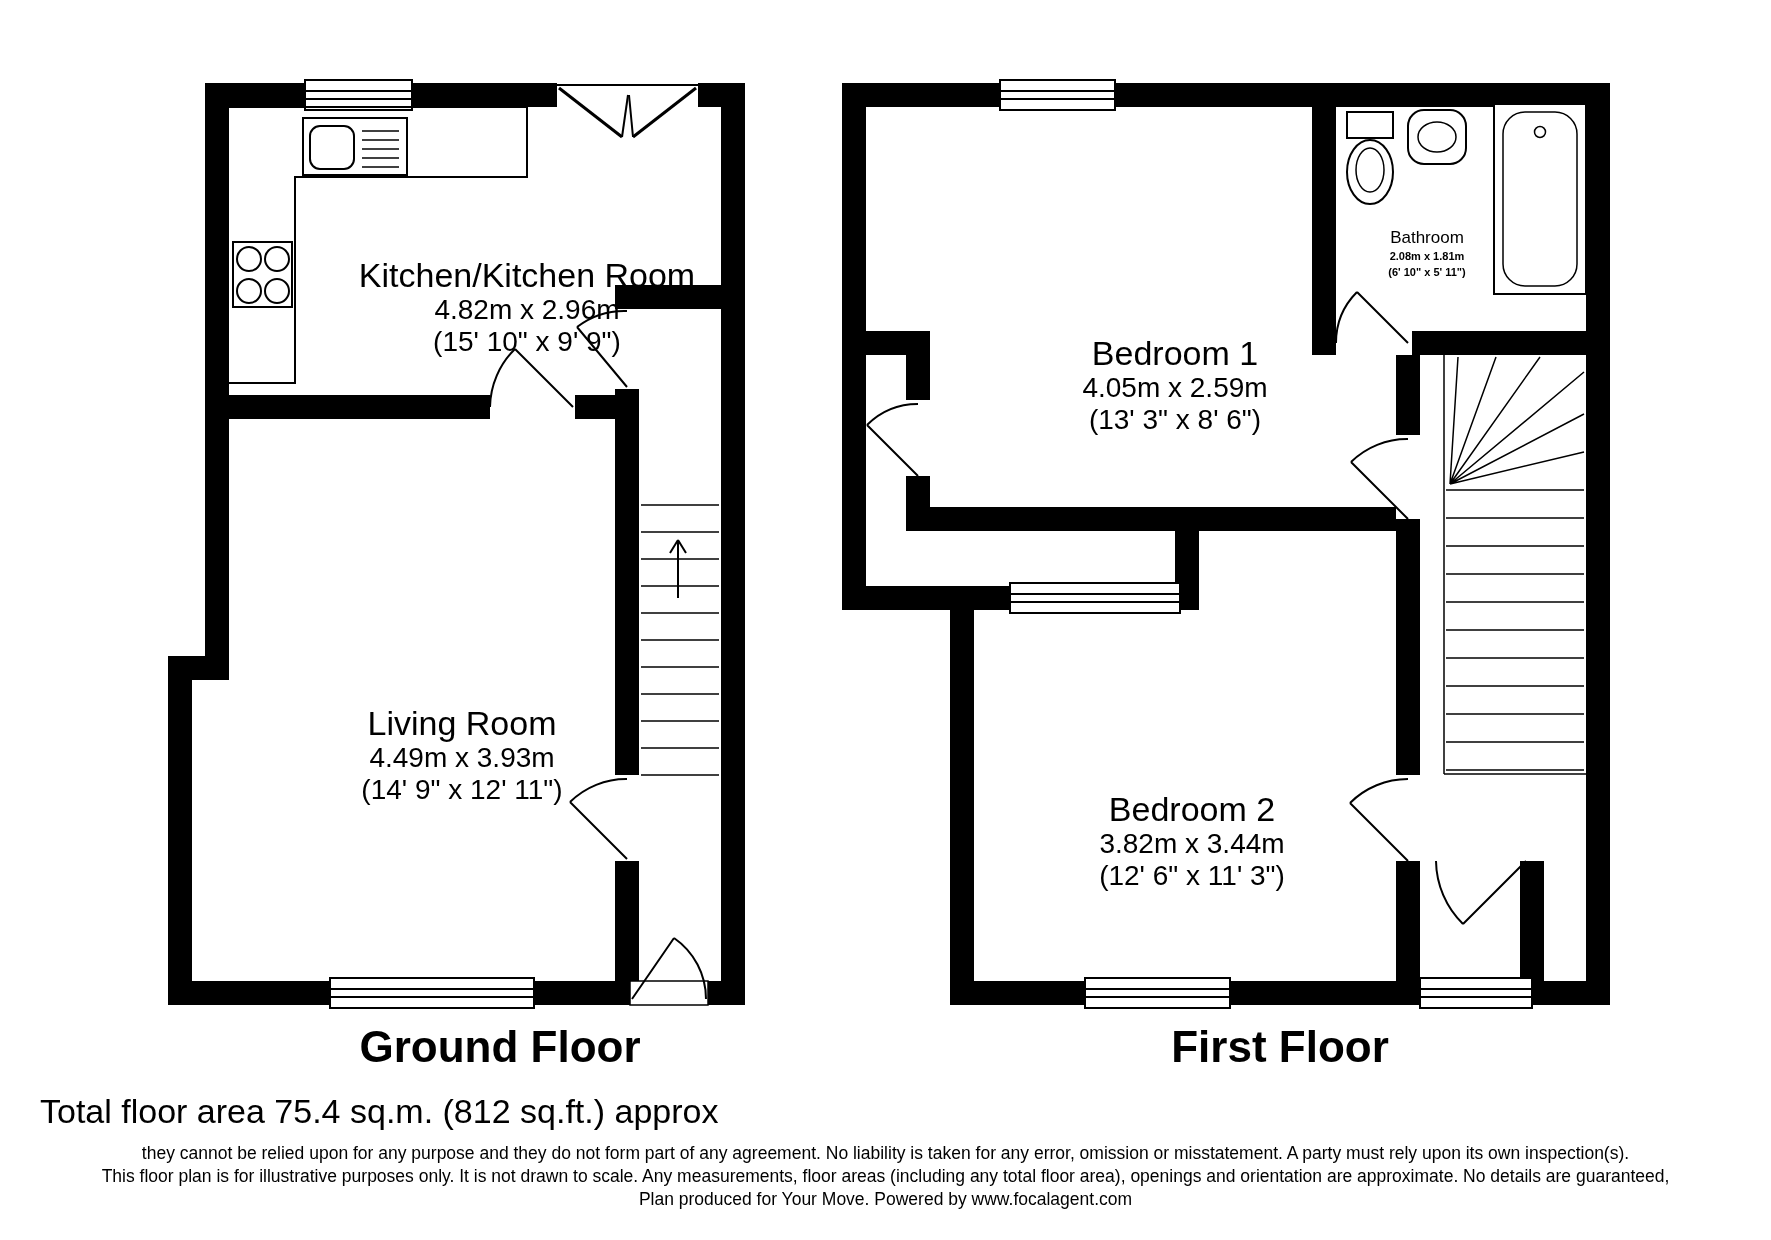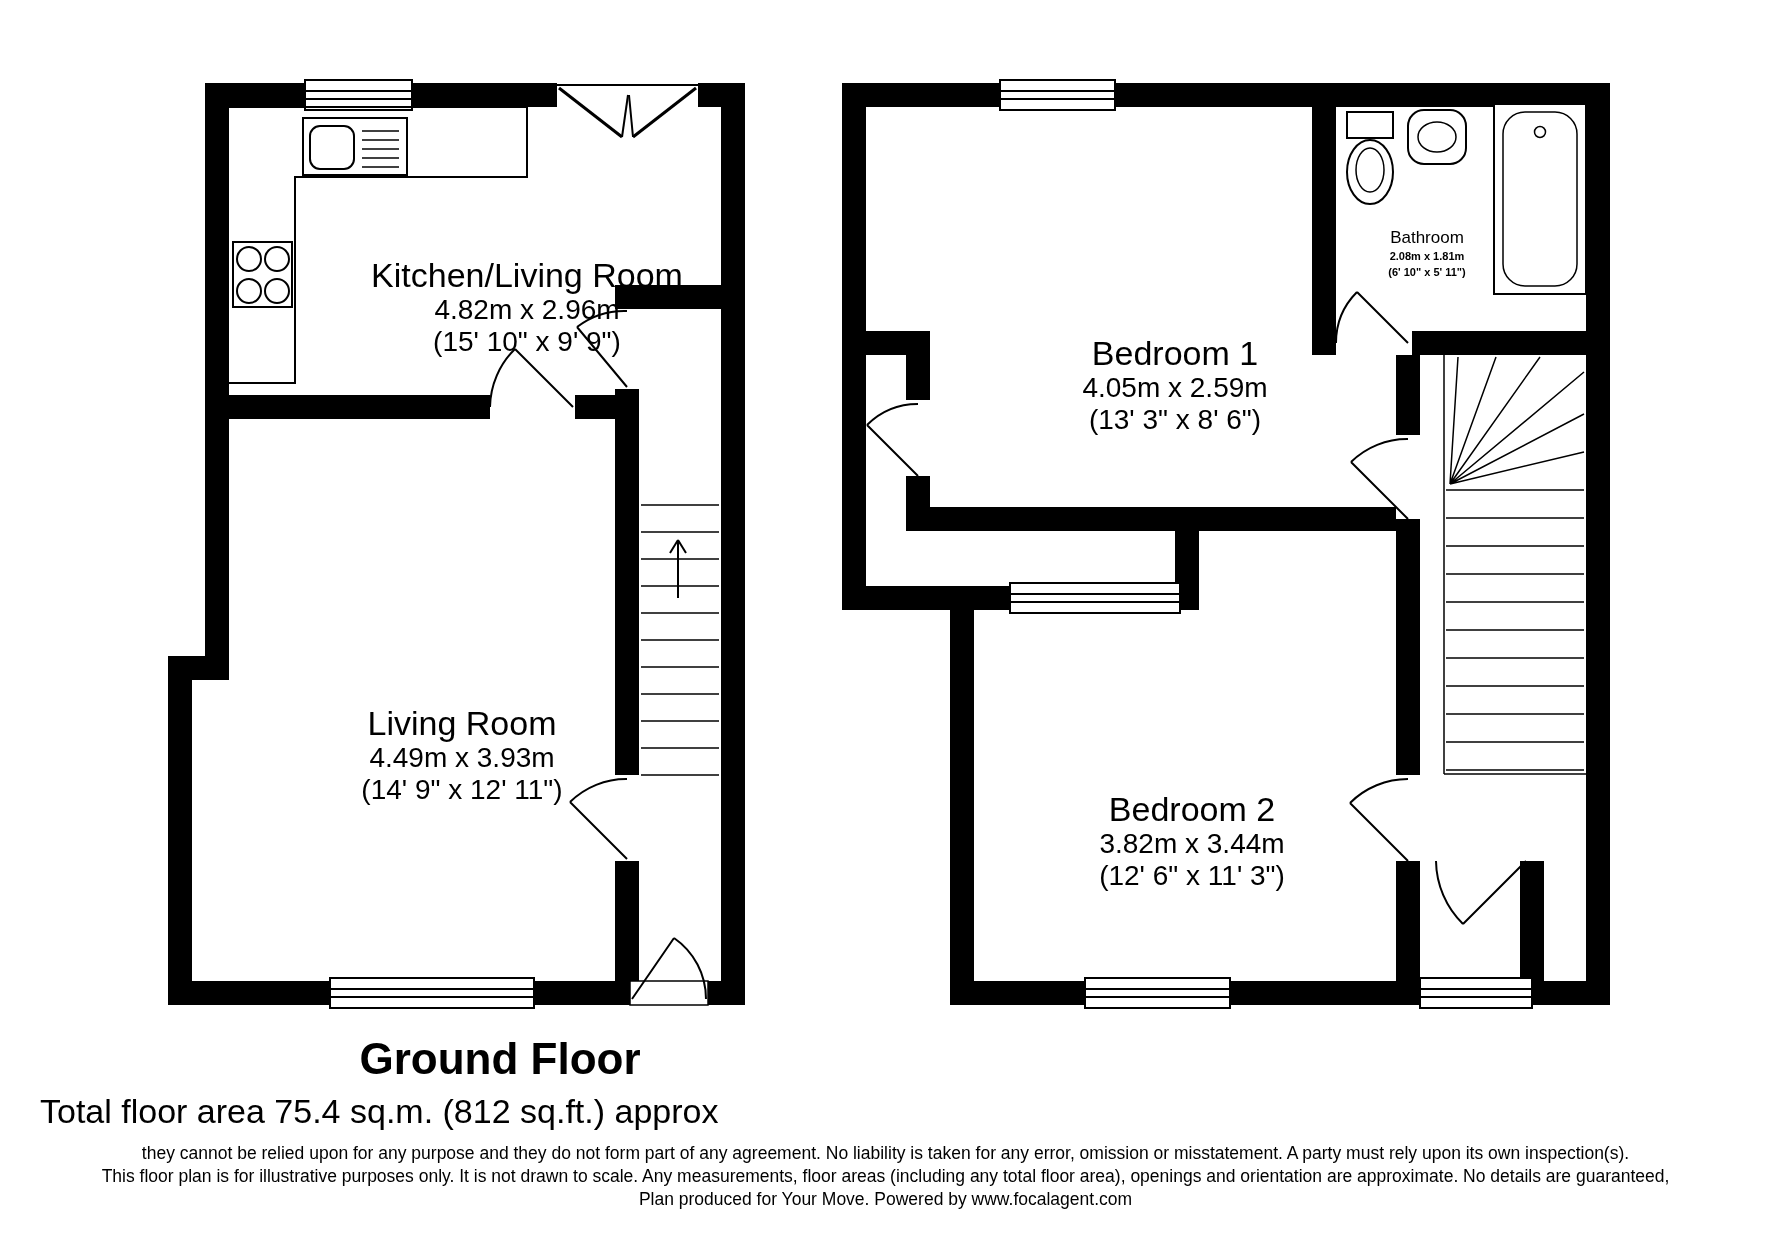--- a/index.html
+++ b/index.html
@@ -4,21 +4,21 @@
 <style>
   html,body{margin:0;padding:0;background:#fff;}
   body{font-family:"Liberation Sans", sans-serif;color:#000;}
   .page{position:relative;width:1771px;height:1240px;background:#fff;overflow:hidden;}
   .plan-svg{position:absolute;left:0;top:0;}
   .room-label{position:absolute;transform:translateX(-50%);text-align:center;white-space:nowrap;margin-top:16px;}
   .rn{font-size:34px;line-height:38px;}
   .rd{font-size:28px;line-height:32px;}
   .bath .rn{font-size:17px;line-height:20px;}
   .bath .rd{font-size:11px;line-height:16px;font-weight:bold;}
-  .floor-label{position:absolute;transform:translateX(-50%);font-size:44px;font-weight:bold;white-space:nowrap;margin-top:12px;}
+  .floor-label{position:absolute;transform:translateX(-50%);font-size:44px;font-weight:bold;white-space:nowrap;}
   .total{position:absolute;left:40px;top:1092px;font-size:34px;white-space:nowrap;}
   .fine{position:absolute;left:0;top:1142px;width:100%;text-align:center;font-size:17.5px;line-height:23px;}
 </style>
 </head>
 <body>
 
 <div class="page">
 
   <svg class="plan-svg" width="1771" height="1240" viewBox="0 0 1771 1240">
 
@@ -190,21 +190,21 @@
       </g>
       <g stroke="#000" stroke-width="2" fill="#fff">
         <rect x="1494" y="104" width="92" height="190"></rect>
         <rect x="1503" y="112" width="74" height="174" rx="22" stroke-width="1.5"></rect>
         <circle cx="1540" cy="132" r="5.5" stroke-width="1.5"></circle>
       </g>
     </g>
   </svg>
 
   <div class="room-label" style="left:527px;top:240px;">
-    <div class="rn">Kitchen/Living Room</div>
+    <div class="rn">Kitchen/Kitchen Room</div>
     <div class="rd">4.82m x 2.96m</div>
     <div class="rd">(15' 10" x 9' 9")</div>
   </div>
 
   <div class="room-label" style="left:462px;top:688px;">
     <div class="rn">Living Room</div>
     <div class="rd">4.49m x 3.93m</div>
     <div class="rd">(14' 9" x 12' 11")</div>
   </div>
 
@@ -220,20 +220,21 @@
     <div class="rd">(6' 10" x 5' 11")</div>
   </div>
 
   <div class="room-label" style="left:1192px;top:774px;">
     <div class="rn">Bedroom 2</div>
     <div class="rd">3.82m x 3.44m</div>
     <div class="rd">(12' 6" x 11' 3")</div>
   </div>
 
   <div class="floor-label" style="left:500px;top:1022px;">Ground Floor</div>
+  <div class="floor-label" style="left:1280px;top:1022px;">First Floor</div>
 
   <div class="total">Total floor area 75.4 sq.m. (812 sq.ft.) approx</div>
 
   <div class="fine">
     <div>they cannot be relied upon for any purpose and they do not form part of any agreement. No liability is taken for any error, omission or misstatement. A party must rely upon its own inspection(s).</div>
     <div>This floor plan is for illustrative purposes only. It is not drawn to scale. Any measurements, floor areas (including any total floor area), openings and orientation are approximate. No details are guaranteed,</div>
     <div>Plan produced for Your Move. Powered by www.focalagent.com</div>
   </div>
 
 </div>

